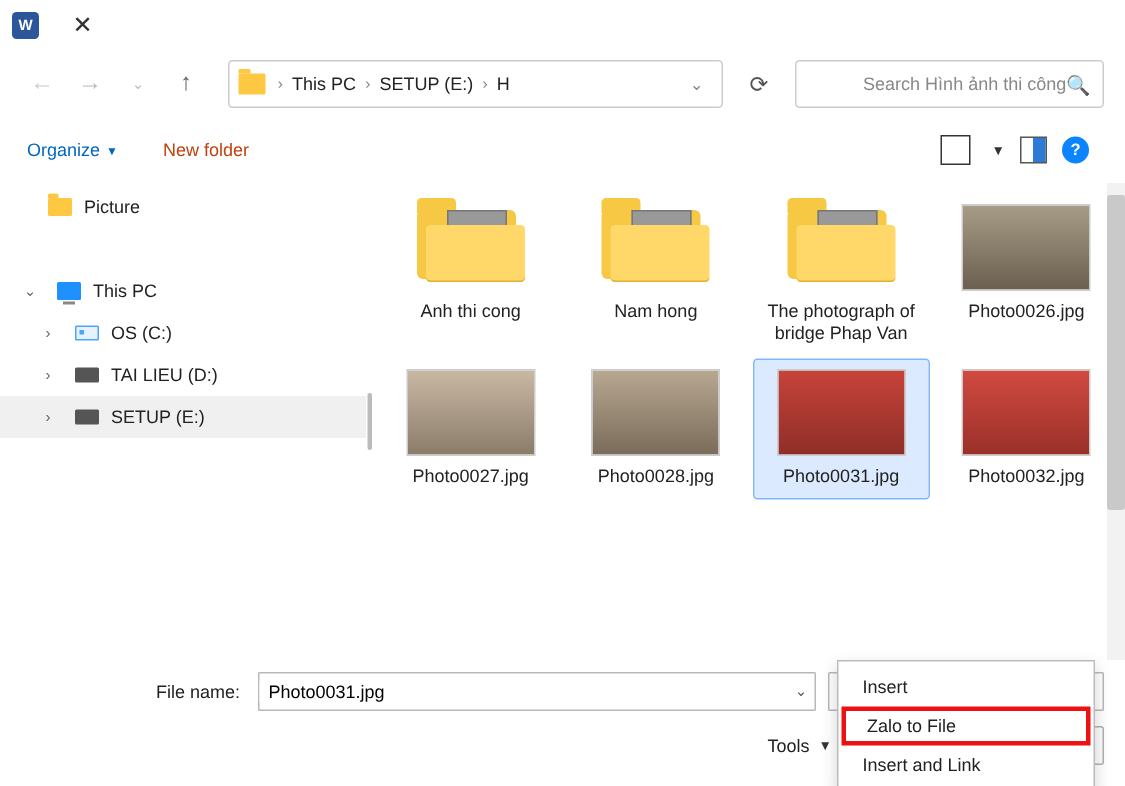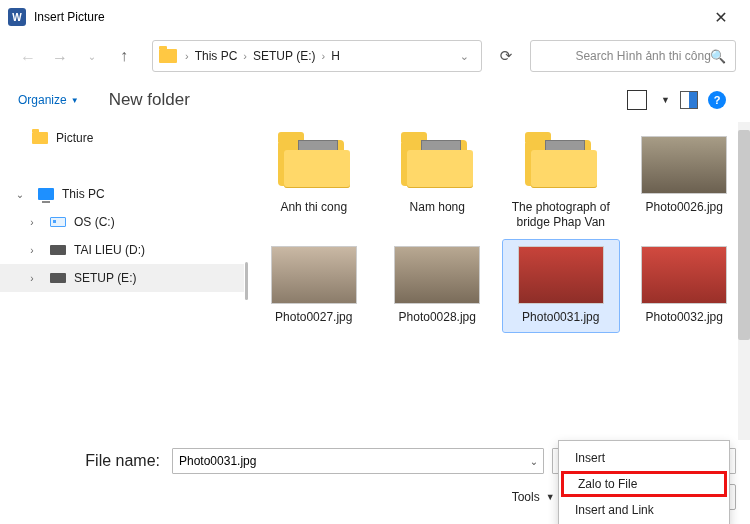--- a/index.html
+++ b/index.html
@@ -19,21 +19,21 @@
   .chev { color: #888; font-size: 11px; padding: 0 2px; }
   .breadbox .endchev { margin-left: auto; color:#888; font-size:11px; padding:0 6px;}
   .refresh { width: 28px; height: 28px; display:flex; align-items:center; justify-content:center; color:#555; font-size:15px;}
   .searchbox { width: 206px; height: 32px; border: 1px solid #ccc; border-radius: 3px; display: flex; align-items: center; padding: 0 8px; margin-left: 6px;}
   .searchbox input { border:0; outline:0; flex:1; font-size:12px; color:#333;text-align:right; }
   .searchbox input::placeholder{color:#888;}
   .searchico { color:#777; font-size:13px; }
   .toolbar { height: 44px; display:flex; align-items:center; padding:0 14px; }
   .org { color:#0067C0; font-size:12px; padding:4px 4px; display:flex; align-items:center; gap:4px;}
   .org .dd { font-size:8px; color:#0067C0;}
-  .toolbtn { font-size:17px; color:#404040; padding:4px 8px; margin-left:18px;}
+  .toolbtn { font-size:12px; color:#c2410c; padding:4px 8px; margin-left:18px;}
   .tbspacer{flex:1;}
   .viewico { width:20px; height:20px; border:1px solid #333; display:inline-block; margin-right:4px;}
   .viewgrp{display:flex; align-items:center; gap:10px; margin-right:10px;}
   .preview-ico { width:18px; height:18px; display:inline-block; background:
     linear-gradient(90deg,#fff 50%,#2d7bd6 50%); border:1px solid #555;}
   .help{width:18px;height:18px;border-radius:50%;background:#0a84ff;color:#fff;font-size:11px;font-weight:bold;display:flex;align-items:center;justify-content:center;}
   .body { flex:1; display:flex; min-height:0; }
   .tree { width:244px; overflow:hidden; padding:2px 0; position:relative;}
   .trow { display:flex; align-items:center; height:28px; padding-left:32px; font-size:12px; color:#222; gap:8px;}
   .trow.indent{padding-left:44px;}
@@ -56,21 +56,21 @@
   .bigfolder .back{position:absolute;left:4px;top:4px;width:66px;height:46px;background:#F7C844;border-radius:4px;}
   .bigfolder .back::before{content:'';position:absolute;top:-8px;left:0;width:26px;height:10px;background:#F7C844;border-radius:3px 3px 0 0;}
   .bigfolder .front{position:absolute;left:10px;top:14px;width:66px;height:38px;background:#FFD869;border-radius:3px; box-shadow:0 -1px 0 #e0b030 inset;}
   .bigfolder .peek{position:absolute; left:24px; top:4px; width:40px; height:30px; background:#999; border:1px solid #777;}
   .filelabel{ color:#222; line-height:1.25; min-height:16px; max-width:110px; word-wrap:break-word;}
   .scrollhint{position:absolute; right:0; top:0; bottom:0; width:14px; }
   .scrolltrack{position:absolute;right:0;top:0;bottom:0;width:12px;background:#f2f2f2;}
   .scrollthumb{position:absolute;right:0;top:8px;width:12px;height:210px;background:#c9c9c9;border-radius:2px;}
   .bottom{ padding:8px 14px 14px 14px;}
   .fnrow{ display:flex; align-items:center; gap:8px; margin-bottom:10px;}
-  .fnlabel{ font-size:16px; color:#222; width:150px; text-align:right; padding-right:4px;}
+  .fnlabel{ font-size:12px; color:#222; width:150px; text-align:right; padding-right:4px;}
   .fninput{ flex:1; height:26px; border:1px solid #b8b8b8; border-radius:1px; display:flex; align-items:center;}
   .fninput input{border:0;outline:0;flex:1;padding:0 6px;font-size:12px;}
   .fninput .dd, .filterbox .dd{ width:18px; text-align:center; font-size:10px; color:#555;}
   .filterbox{width:184px; height:26px; border:1px solid #b8b8b8; border-radius:1px; display:flex; align-items:center; padding-left:6px; font-size:12px; overflow:hidden; white-space:nowrap;}
   .actionrow{ display:flex; justify-content:flex-end; align-items:center; gap:10px;}
   .toolslbl{font-size:12px; color:#222; display:flex; align-items:center; gap:6px;}
   .toolslbl .dd{font-size:9px;color:#333;}
   .btn{height:26px; border:1px solid #b0b0b0; background:#fcfcfc; border-radius:2px; font-size:12px; display:flex; align-items:center; overflow:hidden;}
   .btn .lbl{padding:0 14px;}
   .btn .split{width:18px; border-left:1px solid #b0b0b0; height:100%; display:flex; align-items:center; justify-content:center; font-size:9px; color:#333; background:#eaf3ff;}
@@ -89,21 +89,20 @@
   .pk2{background:#9a8;}
   .pk3{background:#a98;}
 </style>
 </head>
 <body>
 
 <div class="dialog">
 
   <div class="titlebar">
     <div class="wicon">W</div>
-    <div class="title">Insert Picture</div>
     <div class="close">✕</div>
   </div>
 
   <div class="navrow">
     <div class="navbtn disabled">←</div>
     <div class="navbtn gray">→</div>
     <div class="navbtn gray" style="font-size:10px;">⌄</div>
     <div class="navbtn">↑</div>
     <div class="breadbox">
       <span class="folder-ico"></span>

